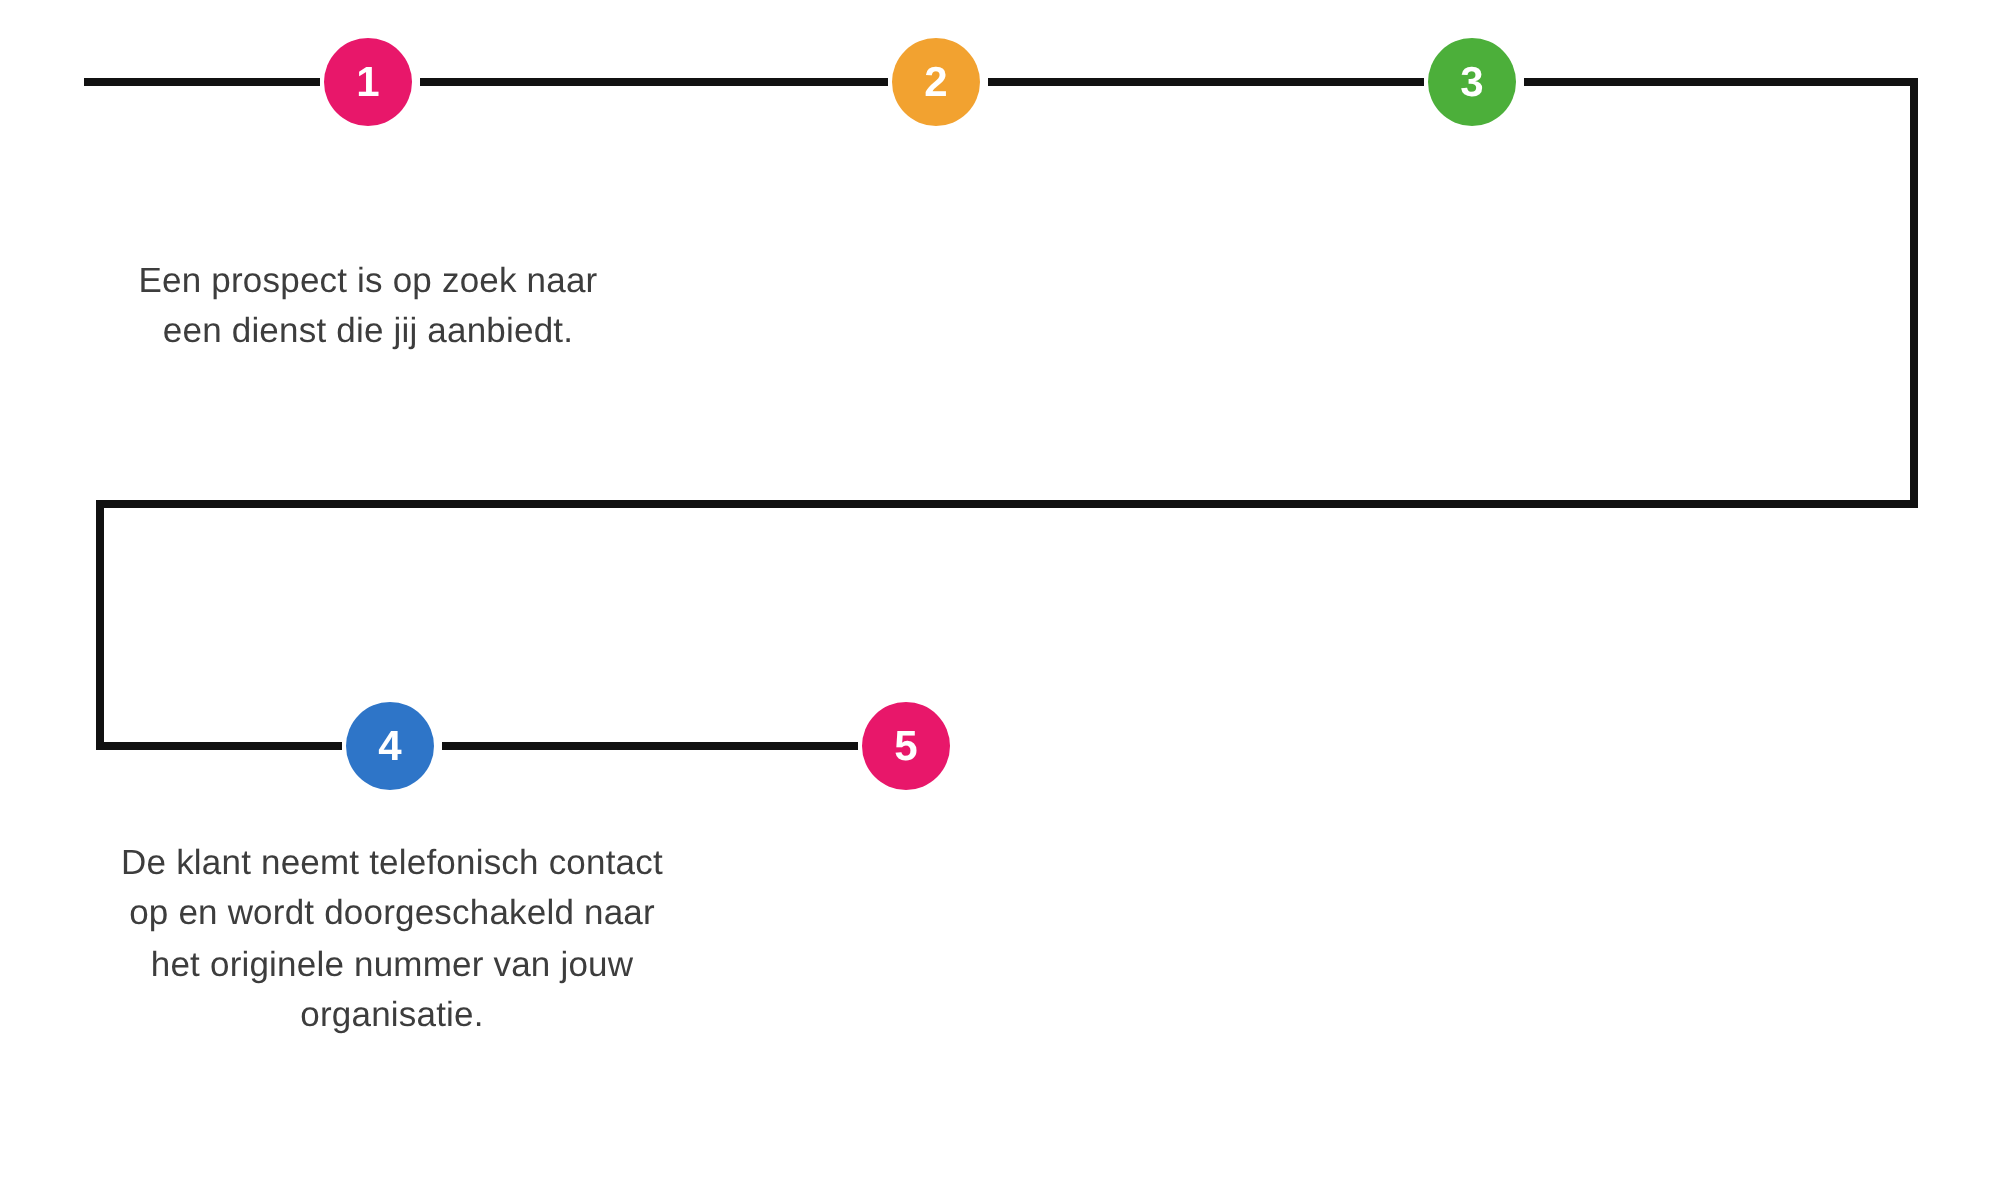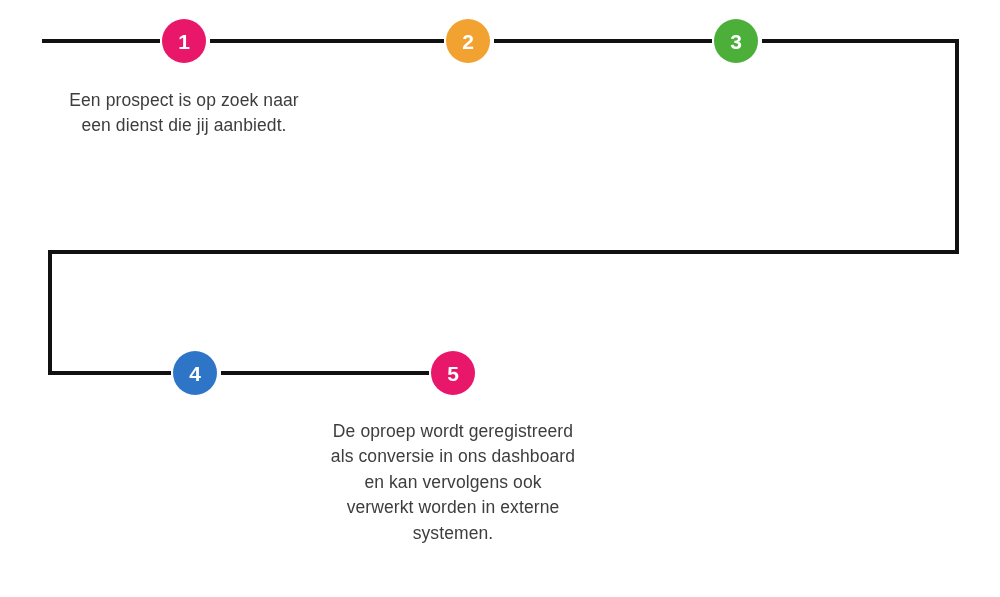--- a/index.html
+++ b/index.html
@@ -94,32 +94,32 @@
 
       <line x1="48" y1="373" x2="171" y2="373"></line>
 
       <line x1="221" y1="373" x2="429" y2="373"></line>
     </g>
   </svg>
 
   <div class="step-node" id="node-1" style="background: rgb(232, 23, 106);">
     <span class="num">1</span>
   </div>
-  <div class="step-text" id="text-1" style="color: rgb(61, 61, 61);">Een prospect  is op zoek naar een dienst die jij aanbiedt.</div>
+  <div class="step-text" id="text-1" style="color: rgb(61, 61, 61); margin-top: 40px;">Een prospect  is op zoek naar een dienst die jij aanbiedt.</div>
 
   <div class="step-node" id="node-2" style="background: rgb(242, 162, 48);">
     <span class="num">2</span>
   </div>
 
   <div class="step-node" id="node-3" style="background: rgb(76, 175, 58);">
     <span class="num">3</span>
   </div>
 
   <div class="step-node" id="node-4" style="background: rgb(46, 117, 200);">
     <span class="num">4</span>
   </div>
+  <div class="step-text" id="text-4" style="color: rgb(61, 61, 61);">De klant neemt telefonisch contact op en wordt doorgeschakeld naar het originele nummer van jouw organisatie.</div>
 
   <div class="step-node" id="node-5" style="background: rgb(232, 23, 106);">
     <span class="num">5</span>
   </div>
-  <div class="step-text" id="text-5" style="color: rgb(61, 61, 61);">De oproep wordt geregistreerd als conversie in ons dashboard en kan vervolgens ook verwerkt worden in externe systemen.</div>
 
 </div>
 
 </body></html>

